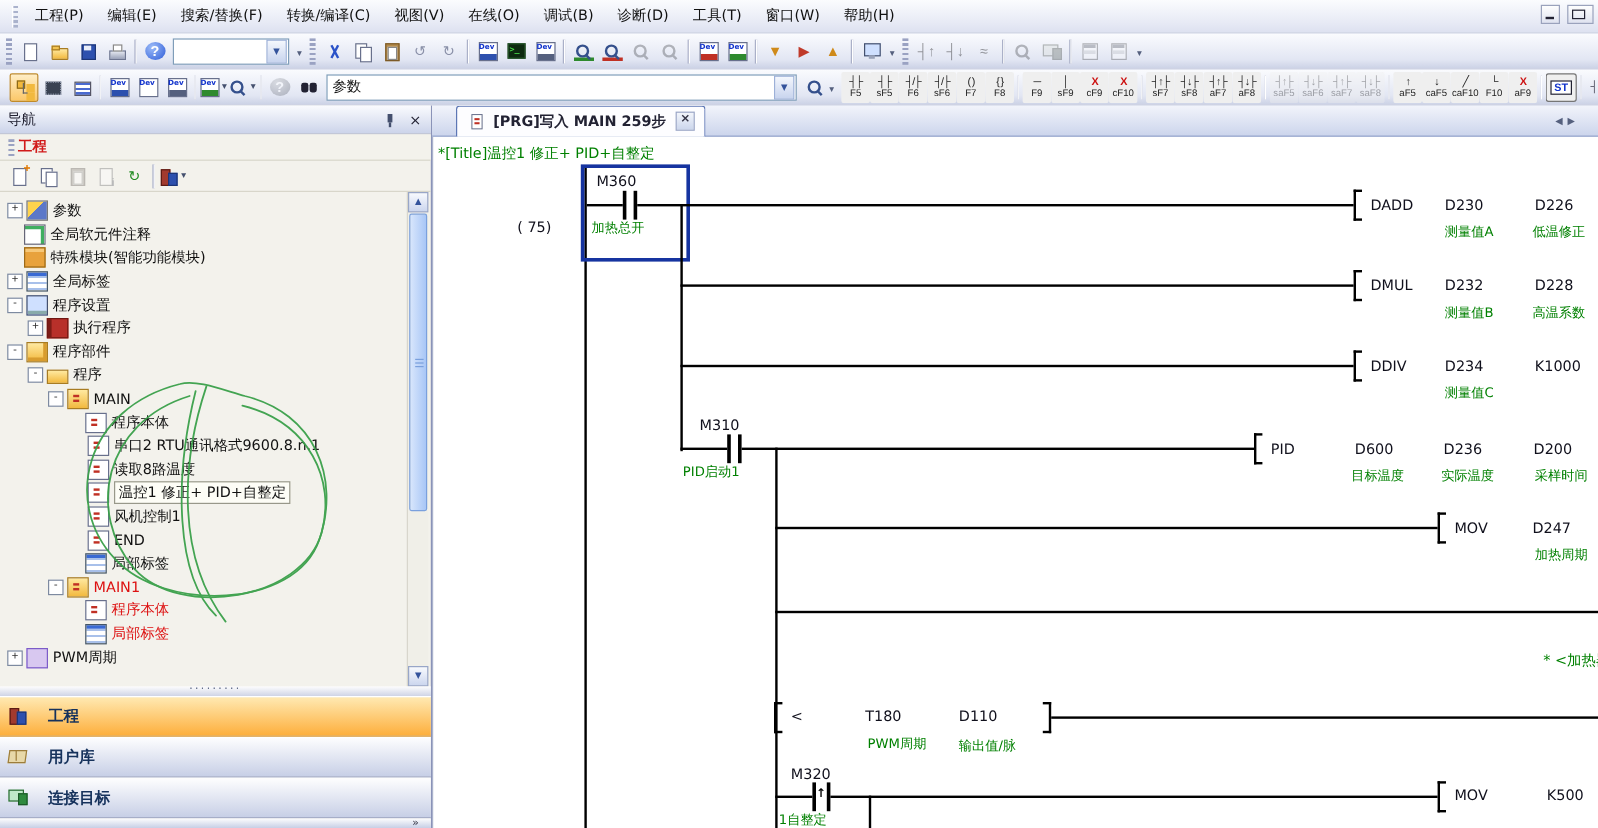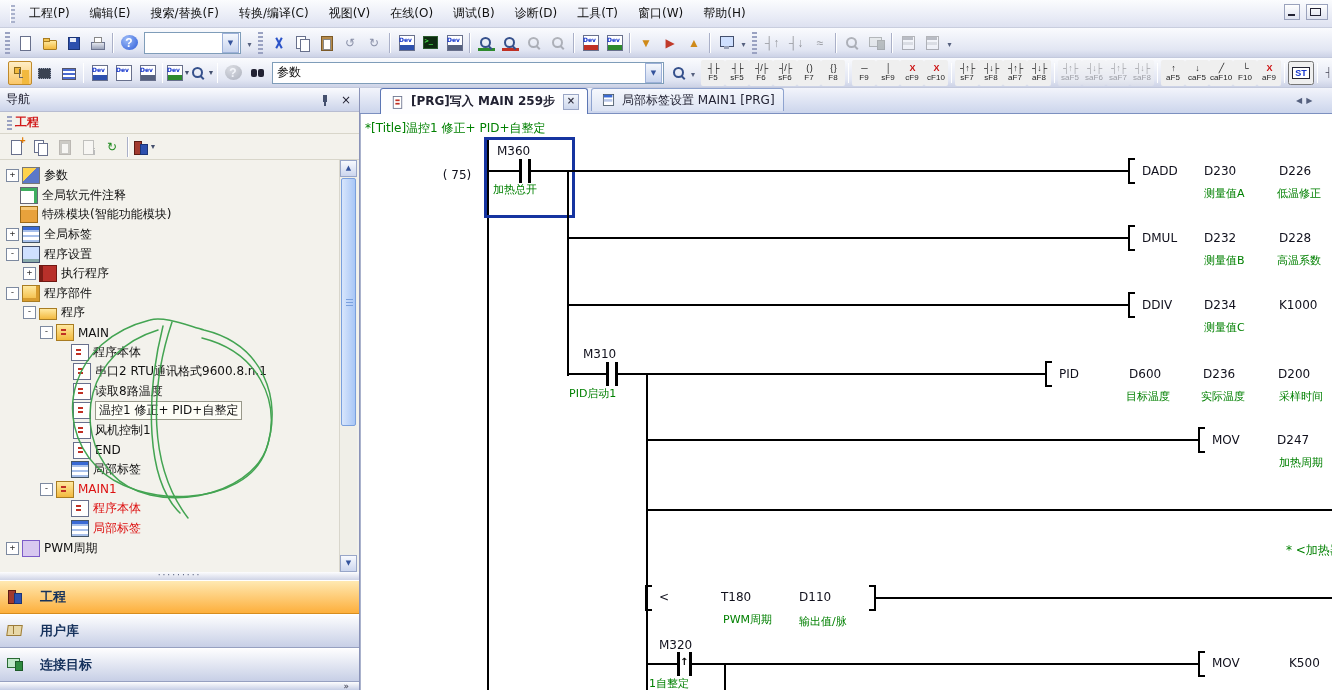--- a/index.html
+++ b/index.html
@@ -96,21 +96,21 @@
   .fk{width:24px;height:26px;display:flex;flex-direction:column;align-items:center;justify-content:center;
       border:1px solid transparent;border-radius:2px;flex:0 0 auto;padding:0}
   .fk .fsym{font-size:9px;line-height:10px;letter-spacing:-1px;color:#222;white-space:nowrap}
   .fk .flab{font-size:8px;line-height:9px;color:#222}
   .fk.red .fsym{color:#cc1111;font-weight:bold}
   .fk.dis{opacity:.38}
   .stbtn{width:26px;height:24px;display:flex;align-items:center;justify-content:center;flex:0 0 auto}
   .stbox{border:1px solid #223;padding:0 2px;font-weight:bold;font-size:9px;color:#1334cc;background:#fff}
   
   #tabbar{left:360px;top:88px;width:972px;height:26px;background:linear-gradient(#f2f4fb,#ccd5ec);
-    border-bottom:1px solid #7c90c0;display:flex;align-items:flex-start;padding-left:20px;box-sizing:border-box;gap:3px}
+    border-bottom:1px solid #7c90c0;display:flex;align-items:center;padding-left:20px;box-sizing:border-box;gap:3px}
   .tab{height:22px;display:flex;align-items:center;gap:5px;padding:0 8px;border:1px solid #8ea3cf;border-bottom:none;
     border-radius:3px 3px 0 0;background:linear-gradient(#f6f8fd,#dce3f3);white-space:nowrap;color:#223}
   .tab.on{background:#fdfdff;font-weight:bold;height:25px;border-color:#5c76b4}
   .tclose{width:14px;height:14px;border:1px solid #9aa6c6;background:linear-gradient(#f2f5fb,#ccd6ec);
     font-size:10px;line-height:12px;text-align:center;color:#334;margin-left:3px}
   .tscroll{position:absolute;right:6px;top:8px;color:#55607e;font-size:8px;letter-spacing:4px}
   .tico{transform:scale(.85);transform-origin:center}
   
   #nav{left:0;top:88px;width:360px;height:602px;background:#f3f2ec;border-right:1px solid #8a93b8;box-sizing:border-box}
   #nav-title{position:absolute;left:0;top:0;width:100%;height:24px;
@@ -467,24 +467,20 @@
       <span class="icn eras"></span>
     </button>
   </div>
 
 <div id="tabbar" class="abs">
     <div class="tab on">
       <span class="icn tico pg pgred"></span>
       <span class="tlab">[PRG]写入 MAIN 259步</span>
       <span class="tclose">×</span>
     </div>
-    <div class="tab">
-      <span class="icn tico tbl"></span>
-      <span class="tlab">局部标签设置 MAIN1 [PRG]</span>
-    </div>
   </div>
 <div class="tscroll abs" style="left:1296px;top:96px"><span>◀</span><span>▶</span></div>
 
 <div id="nav" class="abs">
   <div id="nav-title">
     <span>导航</span>
     <span class="sp"></span>
     <span class="pinic"></span>
     <span class="nclose">×</span>
   </div>
@@ -642,21 +638,21 @@
       <path d="M 150 232 C 70 252 52 332 96 378 C 136 422 246 420 266 362 C 284 310 262 256 204 242 C 186 237 164 228 150 232 Z"></path>
       <path d="M 158 242 C 86 264 72 340 112 386 C 150 428 252 412 268 356 C 280 312 258 264 202 250"></path>
       <path d="M 172 234 C 150 300 148 378 188 430"></path>
       <path d="M 163 238 C 145 310 146 392 180 425"></path>
     </g>
   </svg>
 </div>
 
 <div id="ladder" class="abs">
   <div class="ttl" style="left:4px;top:6px">*[Title]温控1  修正+ PID+自整定</div>
-  <div class="dev" style="left:70px;top:54px;width:52px;text-align:center">(  75)</div>
+  <div class="dev" style="left:70px;top:68px;width:52px;text-align:left">(  75)</div>
 
   <div class="vwire" style="left:126px;top:26px;height:550px"></div>
 
   <div id="selbox" style="left:123px;top:23px;width:85px;height:75px"></div>
   <div class="dev ctr" style="left:136px;top:30px;width:70px">M360</div>
   <div class="wire" style="left:128px;top:56px;width:30px"></div>
   <div class="cbar" style="left:158px;top:45px"></div>
   <div class="cbar" style="left:167px;top:45px"></div>
   <div class="wire" style="left:170px;top:56px;width:597px"></div>
   <div class="cmt" style="left:132px;top:68px">加热总开</div>

